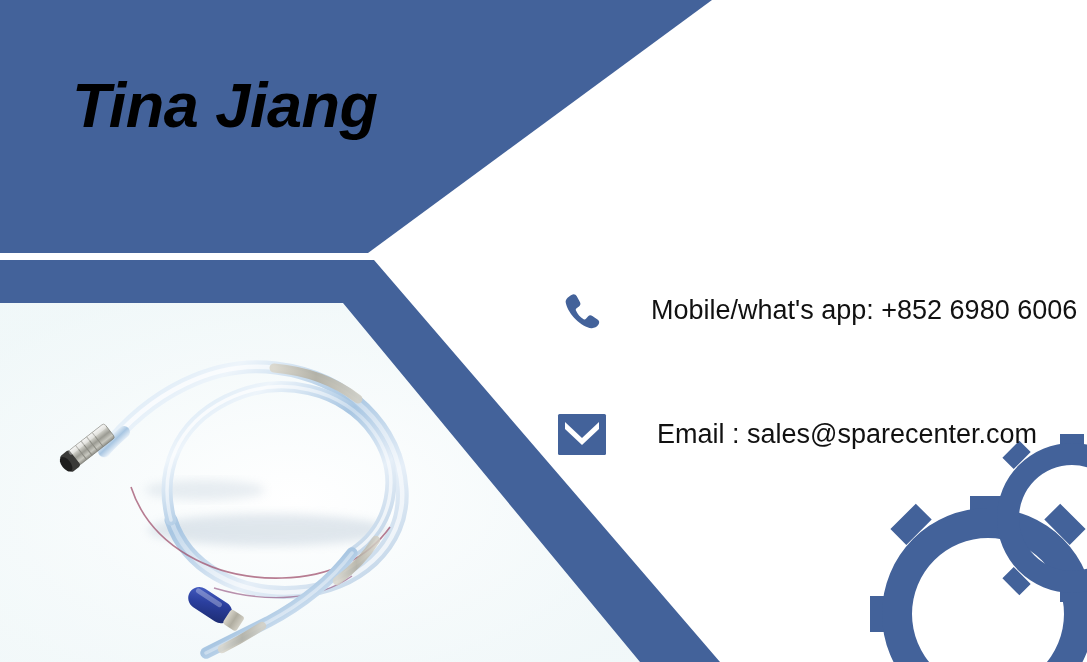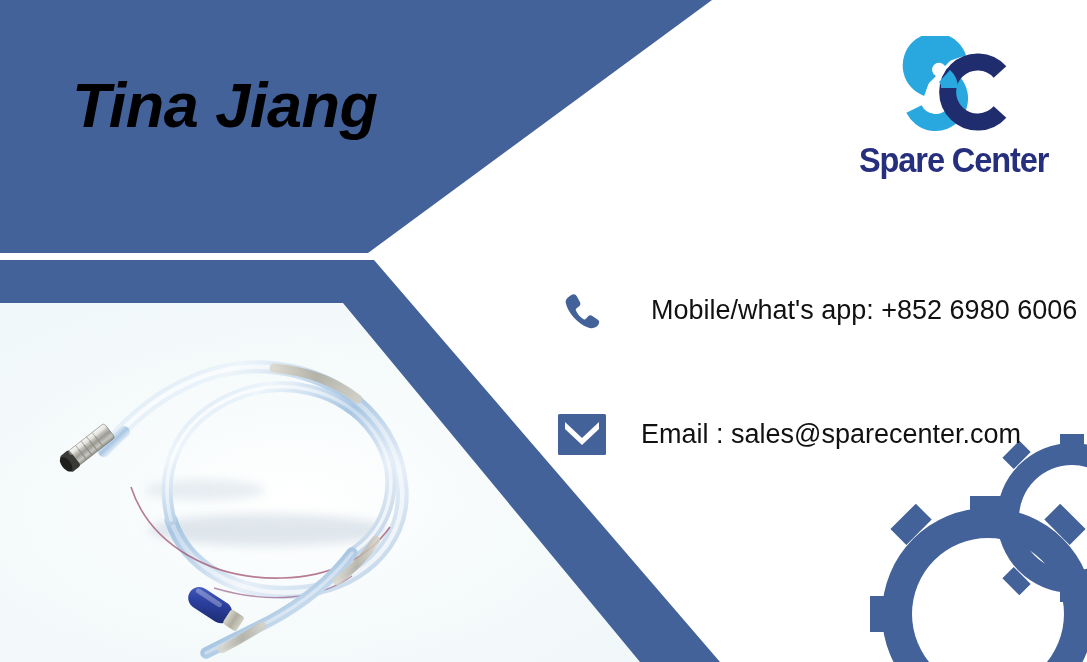--- a/index.html
+++ b/index.html
@@ -61,21 +61,21 @@
     width:58px;height:58px;
     flex:0 0 58px;
     display:flex;align-items:center;justify-content:center;
   }
   .contact-text{
     font-size:27px;
     color:#111111;
     font-weight:normal;
   }
   #phone-text{margin-left:40px;}
-  #email-text{margin-left:30px;}
+  #email-text{margin-left:46px;}
 </style>
 </head>
 <body>
 
 <div id="card">
 
   <svg id="bg-art" viewBox="0 0 1087 662">
 
     <rect x="0" y="0" width="1087" height="662" fill="#ffffff"></rect>
 
@@ -230,42 +230,20 @@
         <path fill-rule="evenodd" d="
           M 0,-75 A 75,75 0 1 1 0,75 A 75,75 0 1 1 0,-75 Z
           M 0,-53 A 53,53 0 1 0 0,53 A 53,53 0 1 0 0,-53 Z
         "></path>
       </g>
     </g>
   </svg>
 
   <div id="name">Tina Jiang</div>
 
-  <div id="logo">
-    <svg id="logo-mark" viewBox="0 0 122 106">
-
-      <path d="M62,21
-               a23,23 0 1 0 -32,33
-               l14,-14
-               a7,7 0 1 1 9,-10 Z" fill="#29a8e0"></path>
-      <path d="M19,27 A28,28 0 0 1 63,12 L52,28 A12,12 0 0 0 33,36 Z" fill="#29a8e0"></path>
-      <g fill="none" stroke="#29a8e0" stroke-width="17" stroke-linecap="butt">
-        <path d="M66,22 A24,24 0 1 0 35,52"></path>
-        <path d="M35,52 A24,24 0 1 1 7,84" opacity="0"></path>
-        <path d="M52,40 A24,24 0 1 1 22,73"></path>
-      </g>
-
-      <g fill="none" stroke="#1f2d6e" stroke-width="17">
-        <path d="M108,36 A30,30 0 1 0 108,76" stroke-linecap="butt"></path>
-      </g>
-
-      <path d="M58,34 A24,24 0 0 1 66,52 L49,52 A7,7 0 0 0 47,46 Z" fill="#29a8e0"></path>
-    </svg>
-    <div id="logo-word">Spare Center</div>
-  </div>
 
   <div id="row-phone" class="contact-row">
     <span class="contact-icon">
       <svg viewBox="0 0 48 48" width="44" height="44">
         <path fill="#43629a" d="
           M12.5,7.5
           c2.6,-1.5 4.6,-0.6 5.8,1.6
           l3.4,6.2 c1.1,2 0.6,3.6 -1,4.8
           l-2.6,2 c-0.9,0.7 -1.1,1.5 -0.7,2.5
           c1.6,3.9 4.6,7.3 8.4,9.4

